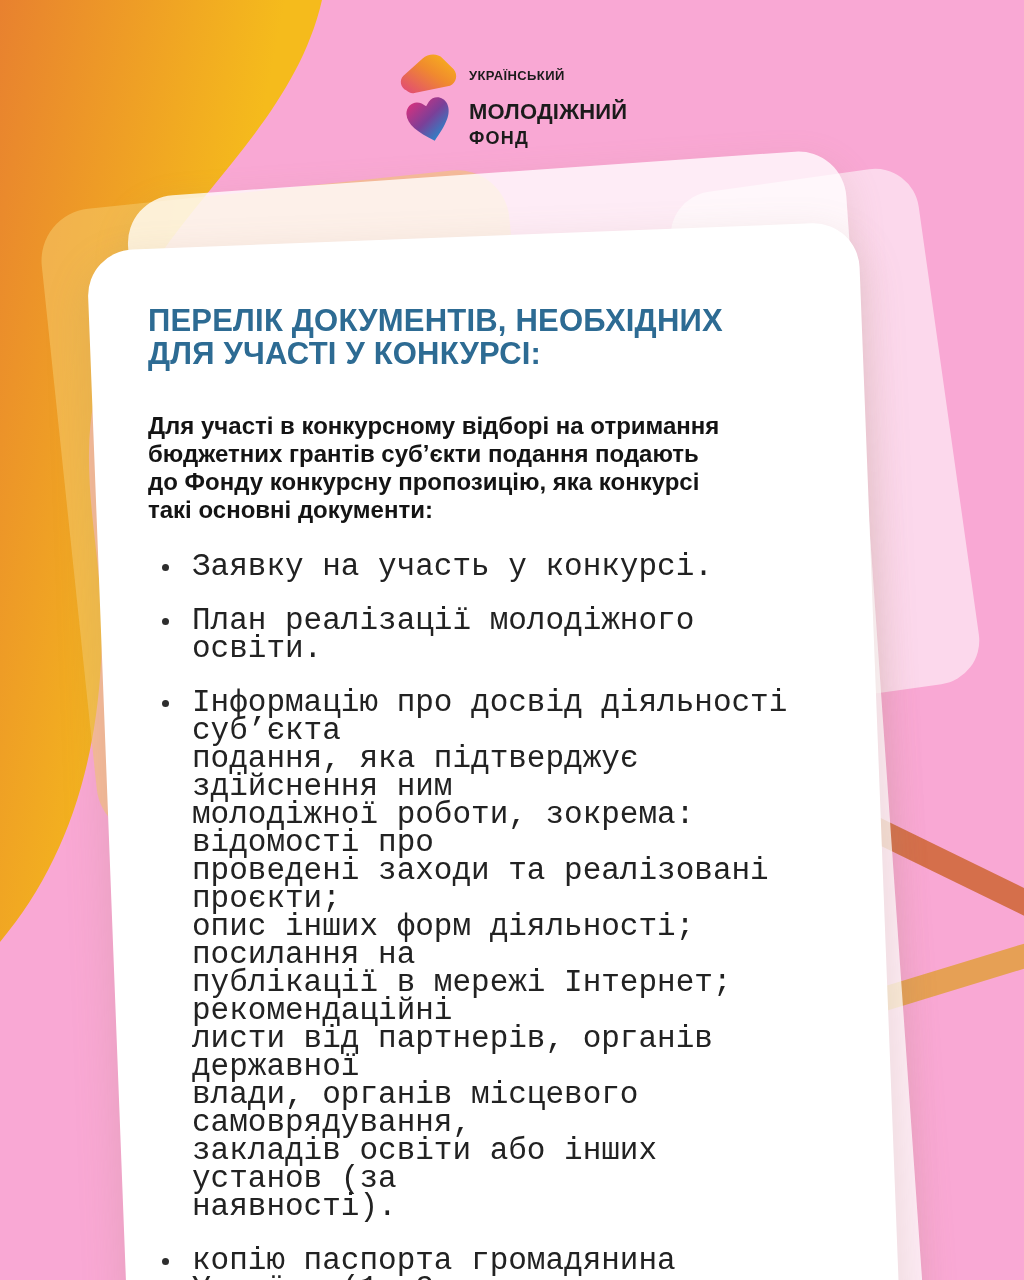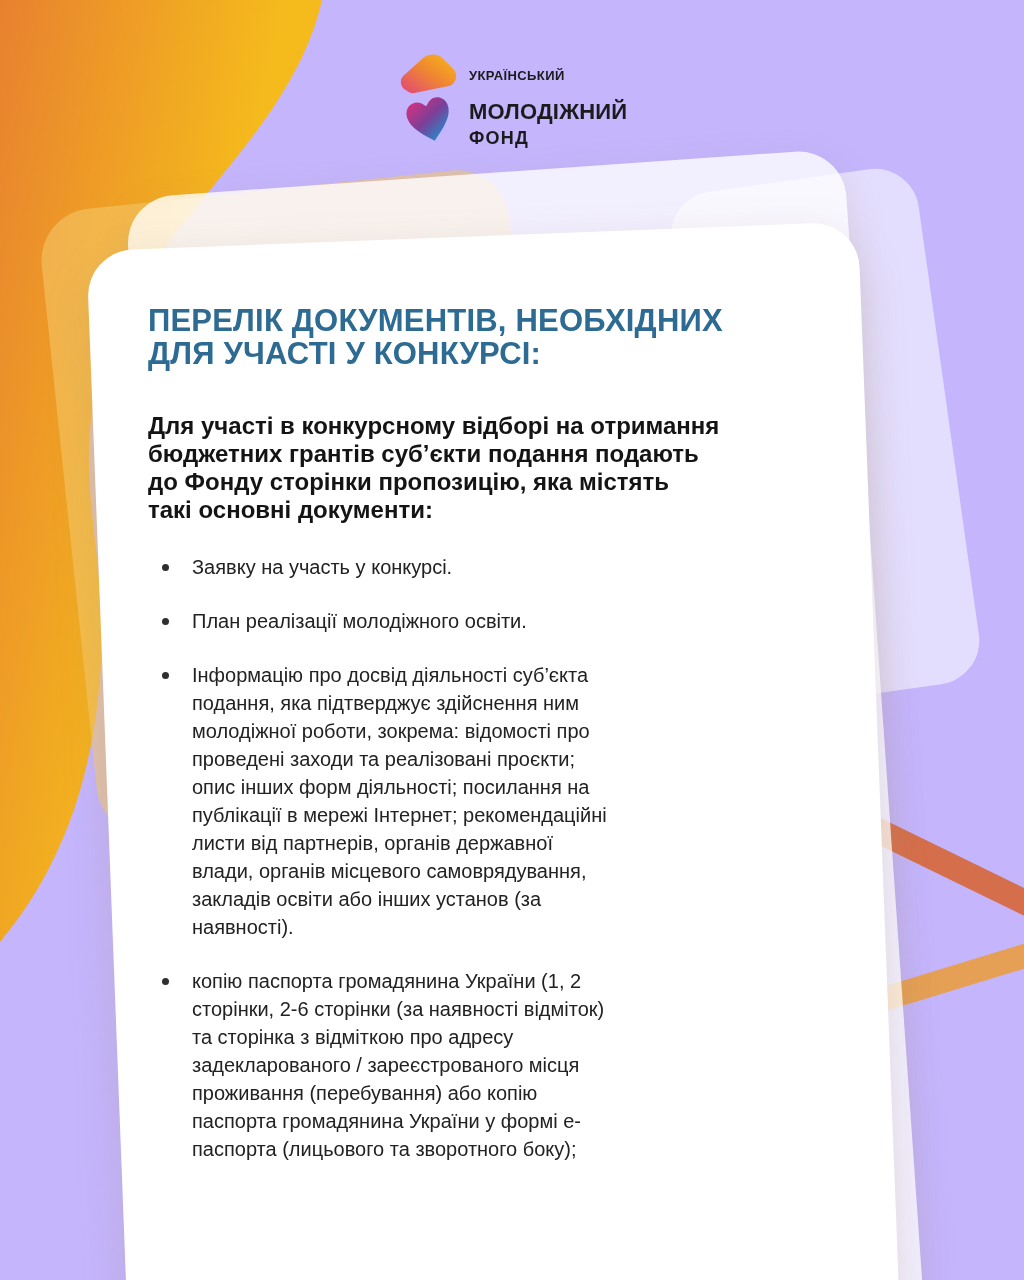--- a/index.html
+++ b/index.html
@@ -1,19 +1,19 @@
 <!DOCTYPE html>
 <html lang="uk"><head>
 <meta charset="utf-8">
 <style>
   html,body{margin:0;padding:0;}
   body{background:#e9e2dc;font-family:"Liberation Sans",sans-serif;}
   .stage{
     position:relative;width:1024px;height:1280px;margin:0 auto;
-    background:#c4b5fd;overflow:hidden;
+    background:#f9a8d4;overflow:hidden;
   }
   
   .blob-orange{position:absolute;left:0;top:0;z-index:1;}
   .shape-yellow{
     position:absolute;left:68px;top:188px;width:470px;height:630px;
     background:rgba(246,203,108,0.55);border-radius:52px;
     transform:rotate(-6deg);z-index:2;
   }
   .stripe{position:absolute;z-index:3;}
   .stripe-dark{
@@ -58,21 +58,21 @@
     font-size:31px;font-weight:800;line-height:33px;
     color:#2d6b93;letter-spacing:0.2px;
   }
   .intro{
     margin-top:42px;font-size:24px;font-weight:700;line-height:28px;
     color:#141414;
   }
   .doc-list{list-style:none;margin:29px 0 0 0;padding:0;}
   .doc-item{
     position:relative;padding-left:44px;margin-bottom:26px;
-    font-size:20px;line-height:28px;color:#222222;font-weight:400;
+    font-size:31px;line-height:28px;color:#222222;font-weight:400;font-family:Liberation Mono, monospace;
   }
   .doc-item::before{
     content:"";position:absolute;left:14px;top:11px;
     width:7px;height:7px;border-radius:50%;background:#2e2e2e;
   }
 </style>
 </head>
 <body>
 
 <div class="stage">
@@ -124,21 +124,21 @@
       <div class="logo-line2">МОЛОДІЖНИЙ</div>
       <div class="logo-line3">ФОНД</div>
     </div>
   </div>
 
   <div class="content">
     <h1 class="heading lines">ПЕРЕЛІК ДОКУМЕНТІВ, НЕОБХІДНИХ
 ДЛЯ УЧАСТІ У КОНКУРСІ:</h1>
     <p class="intro lines">Для участі в конкурсному відборі на отримання
 бюджетних грантів суб’єкти подання подають
-до Фонду сторінки пропозицію, яка містять
+до Фонду конкурсну пропозицію, яка конкурсі
 такі основні документи:</p>
     <ul class="doc-list">
       <li class="doc-item lines">Заявку на участь у конкурсі.</li>
       <li class="doc-item lines">План реалізації молодіжного освіти.</li>
       <li class="doc-item lines">Інформацію про досвід діяльності суб’єкта
 подання, яка підтверджує здійснення ним
 молодіжної роботи, зокрема: відомості про
 проведені заходи та реалізовані проєкти;
 опис інших форм діяльності; посилання на
 публікації в мережі Інтернет; рекомендаційні

